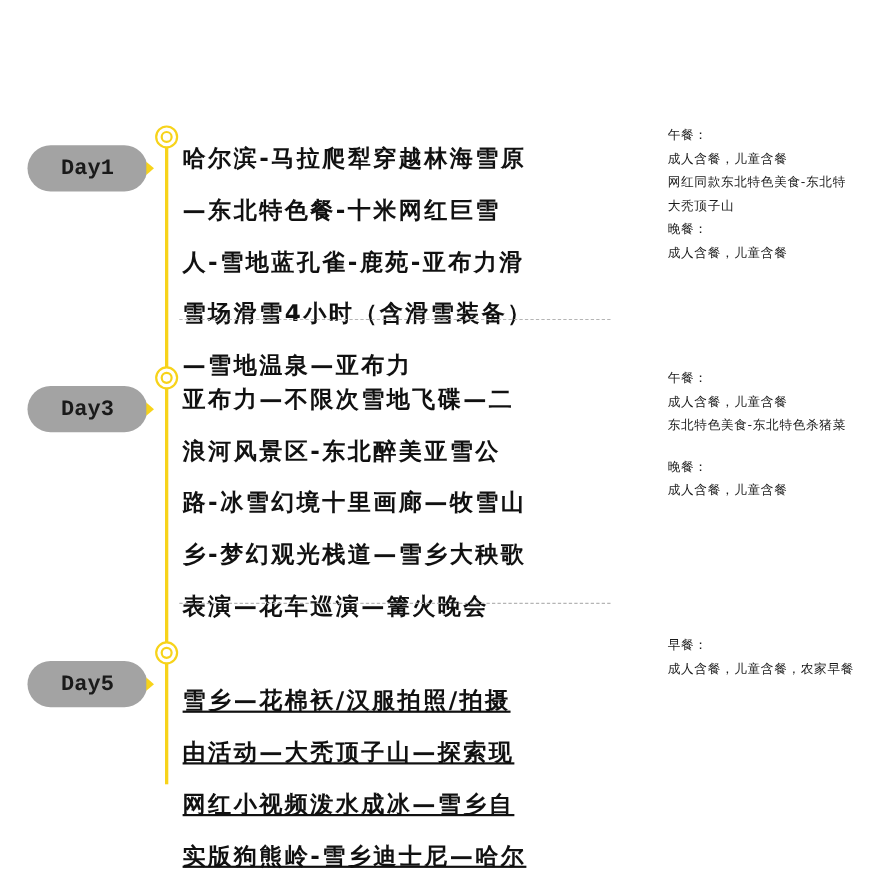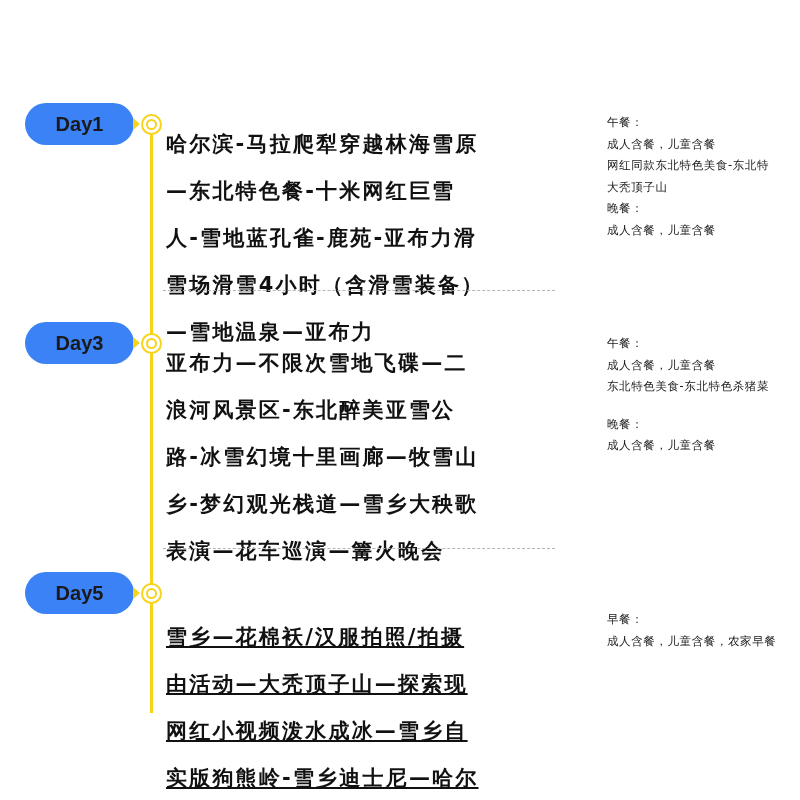--- a/index.html
+++ b/index.html
@@ -15,29 +15,30 @@
       background: #f7d31a;
     }
 
     .day-block { position: absolute; left: 0; width: 800px; }
 
     .day-badge {
       position: absolute;
       left: 25px;
       width: 109px;
       height: 42px;
-      background: #3b82f6;
+      background: #a3a3a3;
       border-radius: 21px;
       display: flex;
       align-items: center;
       justify-content: center;
-      font-family: Liberation Sans, sans-serif;
+      font-family: Liberation Mono, monospace;
       font-weight: bold;
       font-size: 20px;
       color: #1a1a1a;
+      margin-top: 29px;
     }
     .day-badge::after {
       content: "";
       position: absolute;
       right: -6px;
       top: 50%;
       margin-top: -6px;
       border-top: 6px solid transparent;
       border-bottom: 6px solid transparent;
       border-left: 7px solid #f7d31a;
@@ -153,17 +154,17 @@
   <div class="node-ring" style="top:583px;">
       <div class="inner"></div>
     </div>
   <div class="route-text" style="top:604px;text-decoration:underline;">
     <span class="line">雪乡—花棉袄/汉服拍照/拍摄</span>
     <span class="line">由活动—大秃顶子山—探索现</span>
     <span class="line">网红小视频泼水成冰—雪乡自</span>
     <span class="line">实版狗熊岭-雪乡迪士尼—哈尔</span>
     <span class="line">滨</span>
   </div>
-  <div class="meal-panel" style="top:609px;">
+  <div class="meal-panel" style="top:576px;">
     <span class="mline">早餐：</span>
     <span class="mline">成人含餐，儿童含餐，农家早餐</span>
   </div>
 </div>
 
 </body></html>

